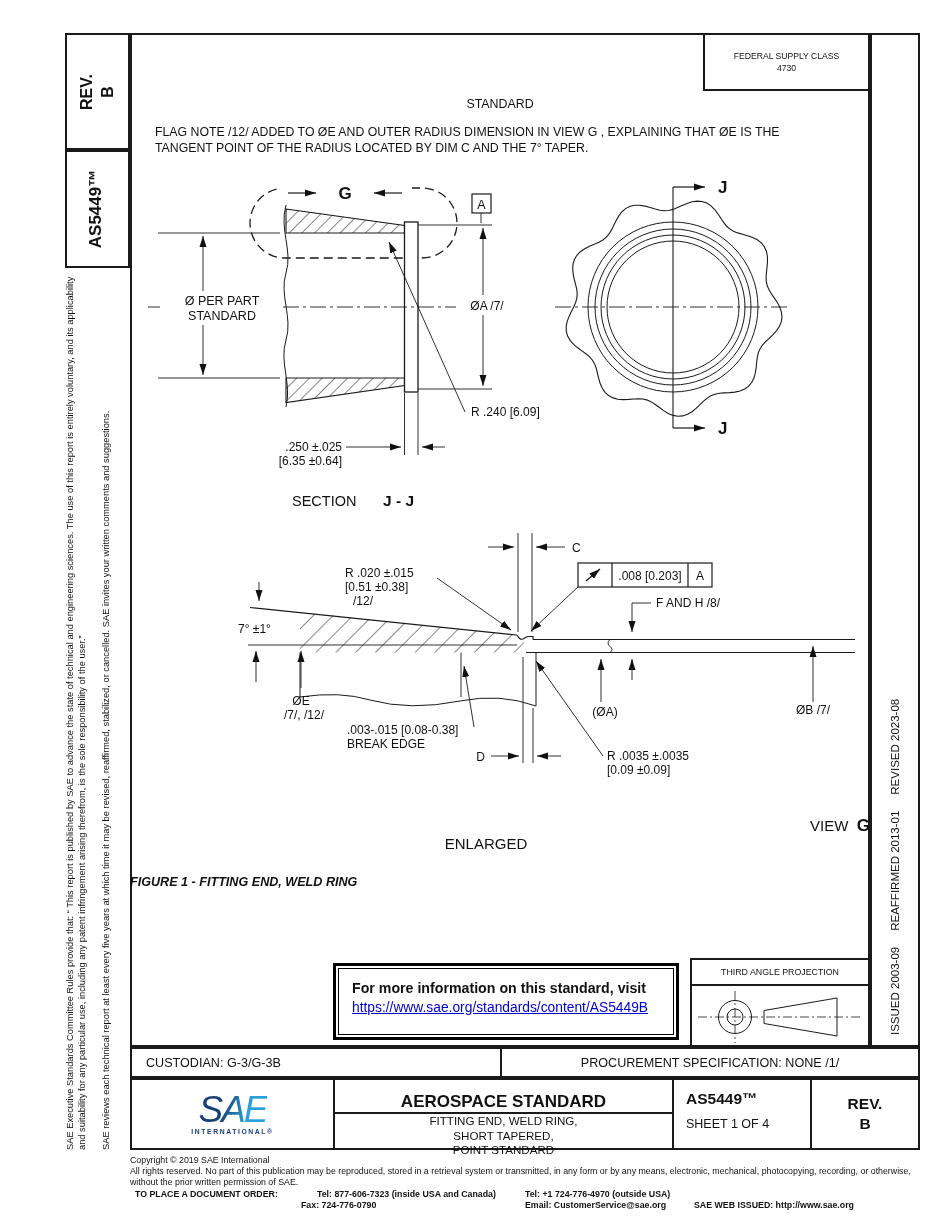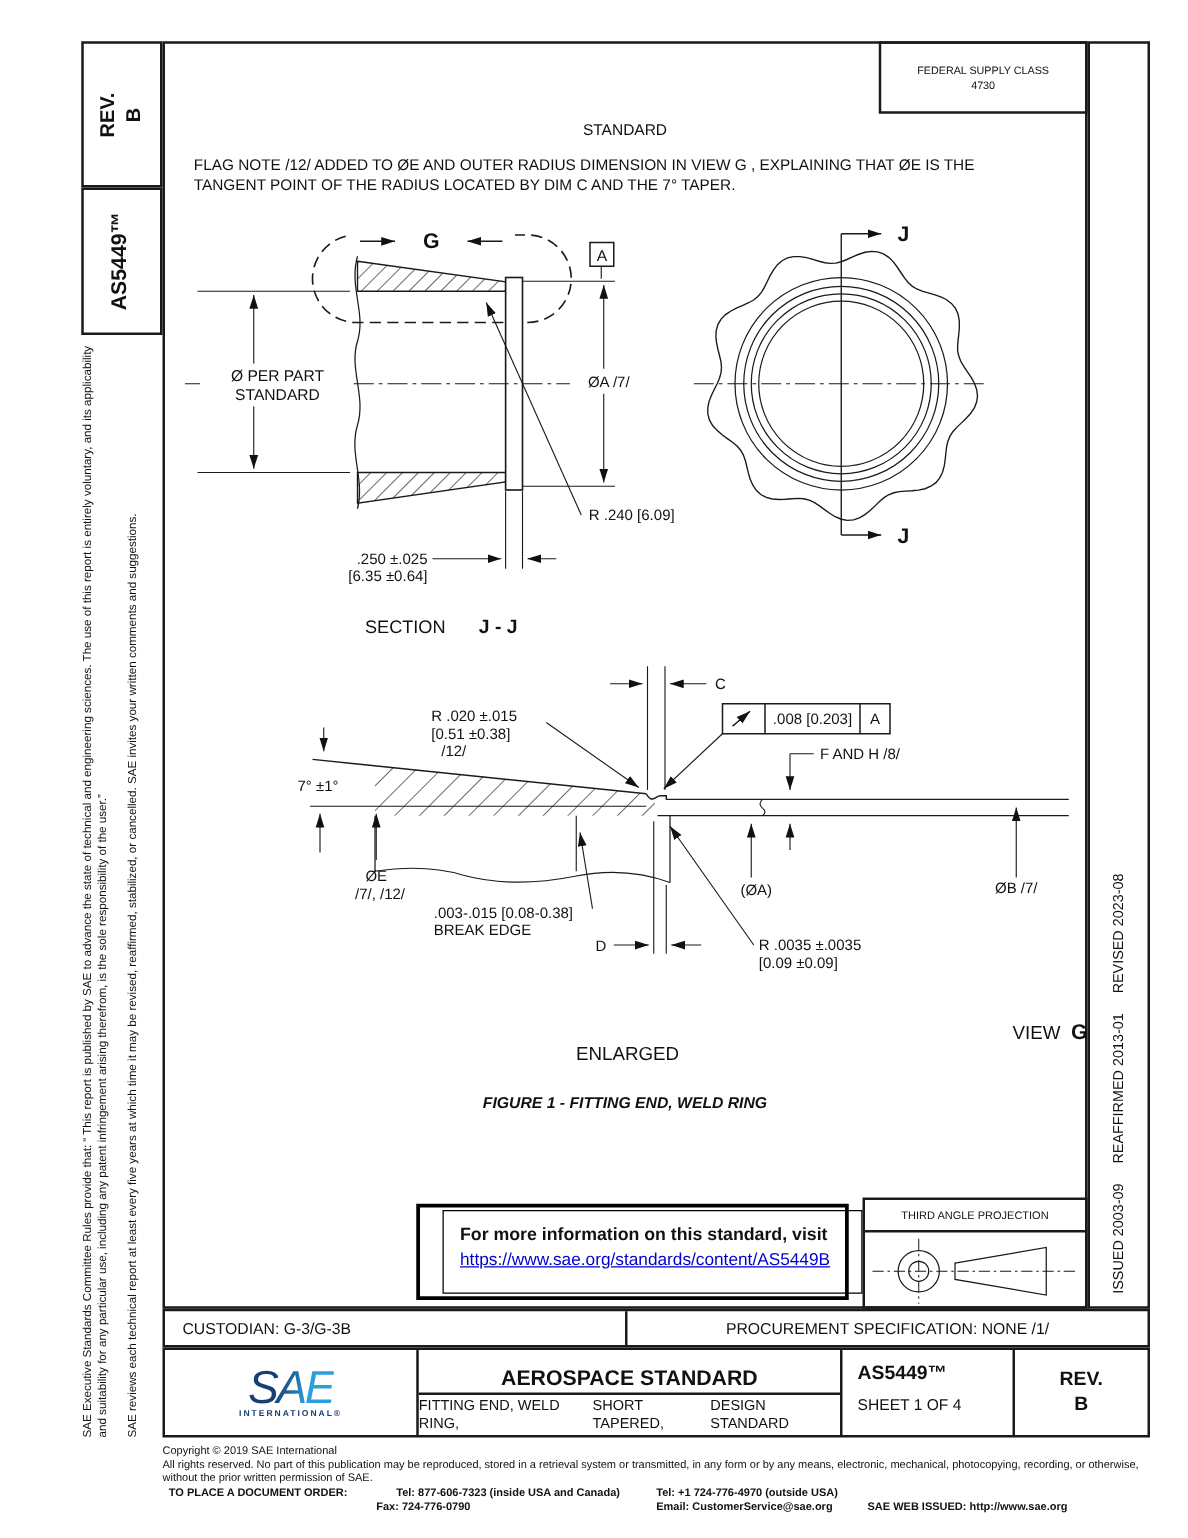--- a/index.html
+++ b/index.html
@@ -18,44 +18,44 @@
   .as-box .rot { width:110px; height:24px; text-align:center; font-weight:bold; font-size:17px; }
   .left-legal { left:63px; top:268px; width:67px; height:882px; }
   .left-legal .rot { width:882px; height:66px; font-size:9.3px; line-height:1.3; }
   .left-legal p { margin-bottom:12px; }
   .right-strip { left:870px; top:33px; width:50px; height:1014px; border:2px solid #1a1a1a; display:flex; align-items:center; justify-content:center; }
   .right-strip .rot { width:1010px; height:20px; font-size:11.5px; line-height:20px; padding-left:10px; }
   .main-border { left:130px; top:33px; width:740px; height:1014px; border:2px solid #1a1a1a; pointer-events:none; }
   .fsc-box { left:703px; top:33px; width:167px; height:58px; border:2px solid #1a1a1a; flex-direction:column; font-size:8.6px; line-height:12px; text-align:center; }
   .rationale-title { left:130px; top:97px; width:740px; text-align:center; font-size:12.4px; }
   .rationale-text { left:155px; top:124px; width:680px; font-size:12.3px; line-height:16px; }
-  .figure-caption { left:130px; top:875px; width:740px; text-align:center; font-weight:bold; font-style:italic; font-size:12.6px; }
+  .figure-caption { left:130px; top:875px; width:740px; font-weight:bold; font-style:italic; font-size:12.6px; }
   .view-caption1 { left:130px; top:816px; width:740px; text-align:right; font-size:15px; }
   .view-caption1 b { font-size:17px; }
-  .view-caption2 { left:132px; top:835px; width:740px; text-align:center; font-size:15px; }
+  .view-caption2 { left:116px; top:835px; width:740px; text-align:center; font-size:15px; }
   .info-box { left:333px; top:963px; width:346px; height:77px; border:3px solid #000; padding:2px; }
-  .info-box-inner { border:1px solid #000; width:100%; height:100%; padding:9px 13px;margin-left:16px; }
+  .info-box-inner { border:1px solid #000; width:100%; height:100%; padding:9px 13px; }
   .info-line { font-weight:bold; font-size:14.2px; line-height:20px; }
   .info-link { font-size:13.8px; color:#0000CC; text-decoration:underline; line-height:20px; }
   .proj-box { left:690px; top:958px; width:180px; height:89px; border:2px solid #1a1a1a; }
   .proj-title { height:26px; border-bottom:2px solid #1a1a1a; display:flex; align-items:center; justify-content:center; font-size:8.8px; }
   .cust-row { left:130px; top:1047px; width:790px; height:31px; border:2px solid #1a1a1a; display:flex; }
   .cust-cell { width:370px; border-right:2px solid #1a1a1a; display:flex; align-items:center; padding-left:14px; font-size:12.6px; }
   .proc-cell { flex:1; display:flex; align-items:center; justify-content:center; font-size:12.6px; }
   .title-block { left:130px; top:1078px; width:790px; height:72px; border:2px solid #1a1a1a; display:flex; }
   .tb-logo { width:203px; border-right:2px solid #1a1a1a; flex-direction:column; }
   .sae-logo-text { font-style:italic; font-weight:400; font-size:37px; line-height:34px; letter-spacing:-2px; color:#1b6fb5; }
   @supports ((-webkit-background-clip:text) or (background-clip:text)) {
     .sae-logo-text { background:linear-gradient(105deg,#173f73 35%,#2aa0da 70%);
       -webkit-background-clip:text; background-clip:text; color:transparent; -webkit-text-fill-color:transparent; }
   }
   .sae-logo-sub { font-size:6.8px; font-weight:bold; letter-spacing:1.6px; color:#173f73; margin-top:1px; }
   .tb-mid { width:339px; border-right:2px solid #1a1a1a; display:flex; flex-direction:column; }
   .tb-doctype { height:24px; border-bottom:2px solid #1a1a1a; display:flex; align-items:center; justify-content:center; font-weight:bold; font-size:17px;margin-top:12px; }
-  .tb-sub { flex:1; display:flex; flex-direction:row; align-items:center; justify-content:center; font-size:11.6px; line-height:14.5px; }
+  .tb-sub { flex:1; display:flex; flex-direction:column; align-items:center; justify-content:center; font-size:11.6px; line-height:14.5px; }
   .tb-num { width:138px; border-right:2px solid #1a1a1a; padding:10px 0 0 12px; }
   .tb-num .n { font-weight:bold; font-size:15.5px; }
   .tb-num .s { font-size:12.5px; margin-top:9px; }
   .tb-rev { flex:1; flex-direction:column; font-weight:bold; font-size:15.5px; line-height:20px; }
   .footer { left:130px; top:1155px; width:800px; font-size:8.8px; line-height:11px; }
   .footer .bold-row { position:relative; height:11px; font-weight:bold; }
   .footer .bold-row span { position:absolute; top:0; white-space:nowrap; }
   svg text { font-family:"Liberation Sans", sans-serif; fill:#111; }
 </style>
 </head>
@@ -275,21 +275,21 @@
   <div class="abs title-block">
     <div class="tb-logo cflex">
       <div class="sae-logo-text">SAE</div>
       <div class="sae-logo-sub">INTERNATIONAL®</div>
     </div>
     <div class="tb-mid">
       <div class="tb-doctype">AEROSPACE STANDARD</div>
       <div class="tb-sub">
         <div>FITTING END, WELD RING,</div>
         <div>SHORT TAPERED,</div>
-        <div>DESIGN STANDARD</div>
+        <div>POINT STANDARD</div>
       </div>
     </div>
     <div class="tb-num">
       <div class="n">AS5449™</div>
       <div class="s">SHEET 1 OF 4</div>
     </div>
     <div class="tb-rev cflex">
       <div>REV.</div>
       <div>B</div>
     </div>

